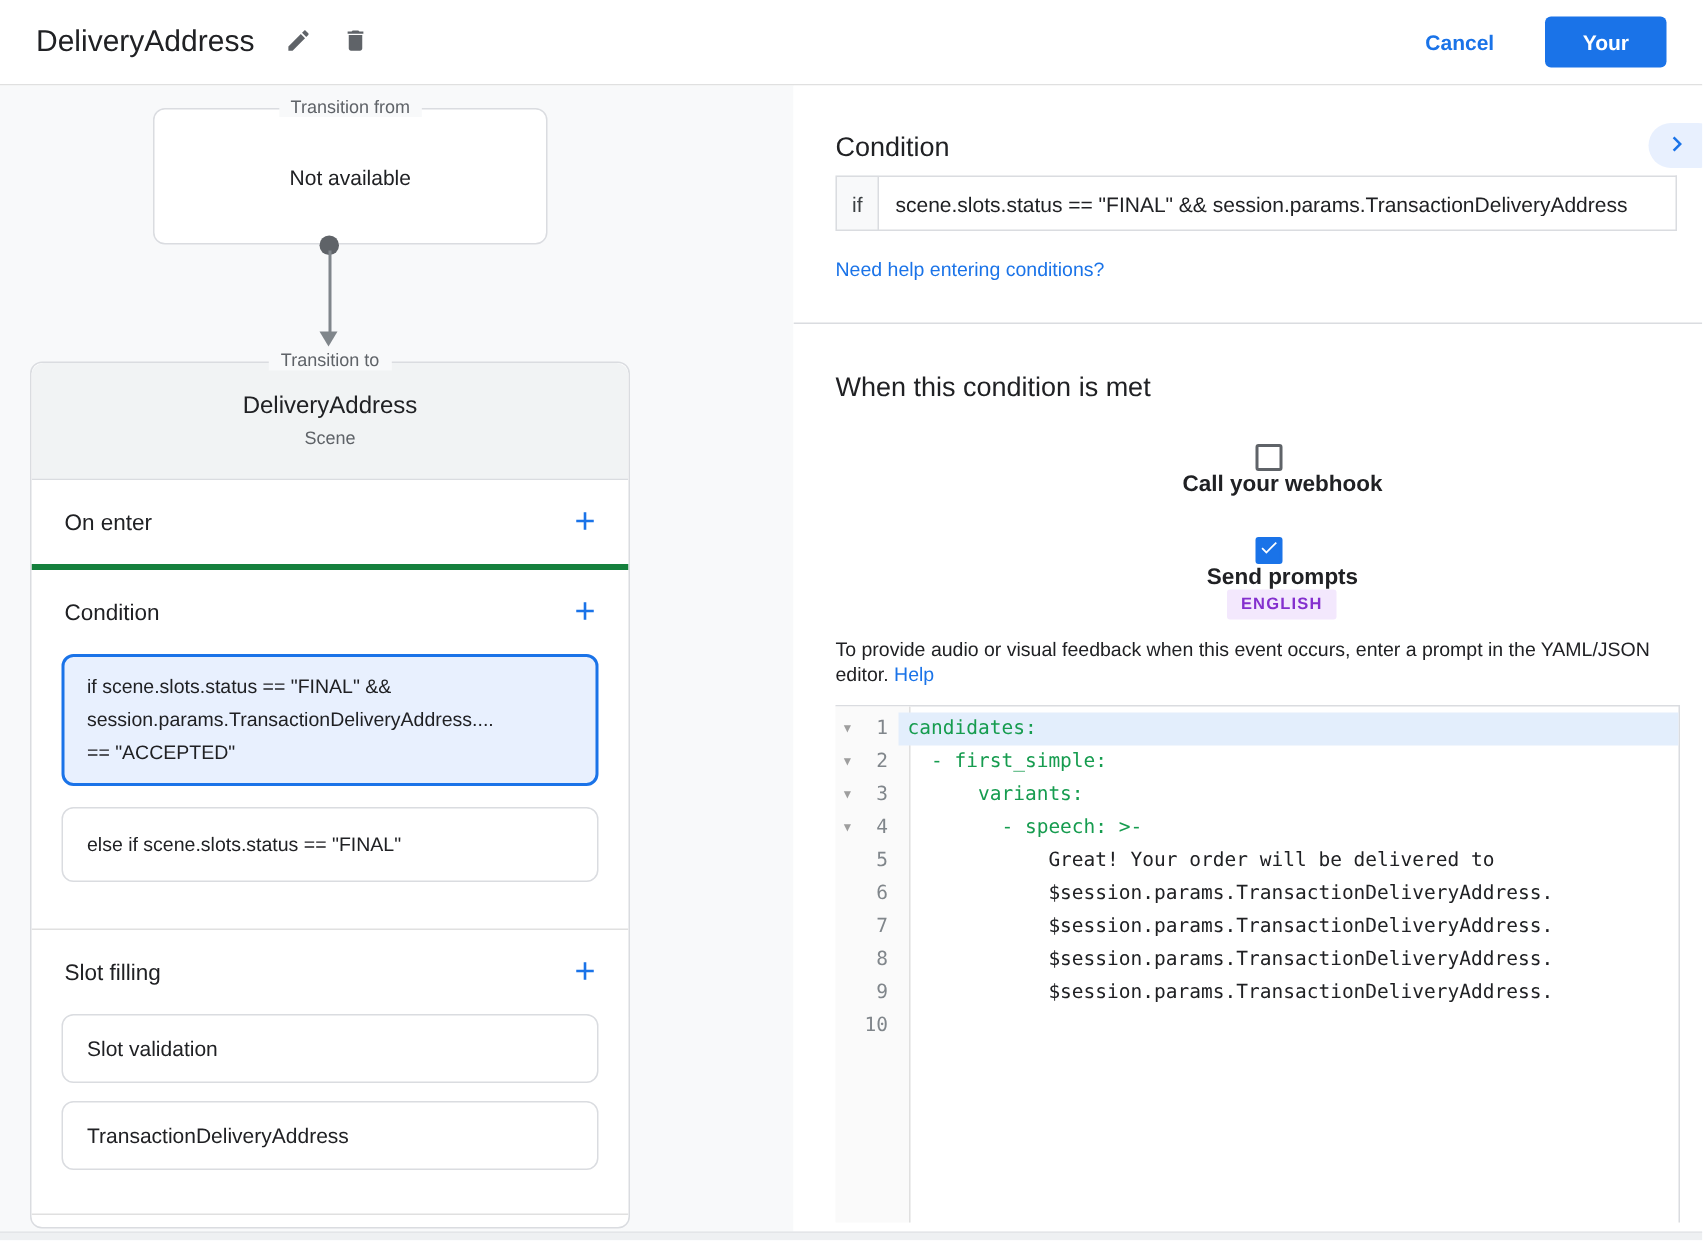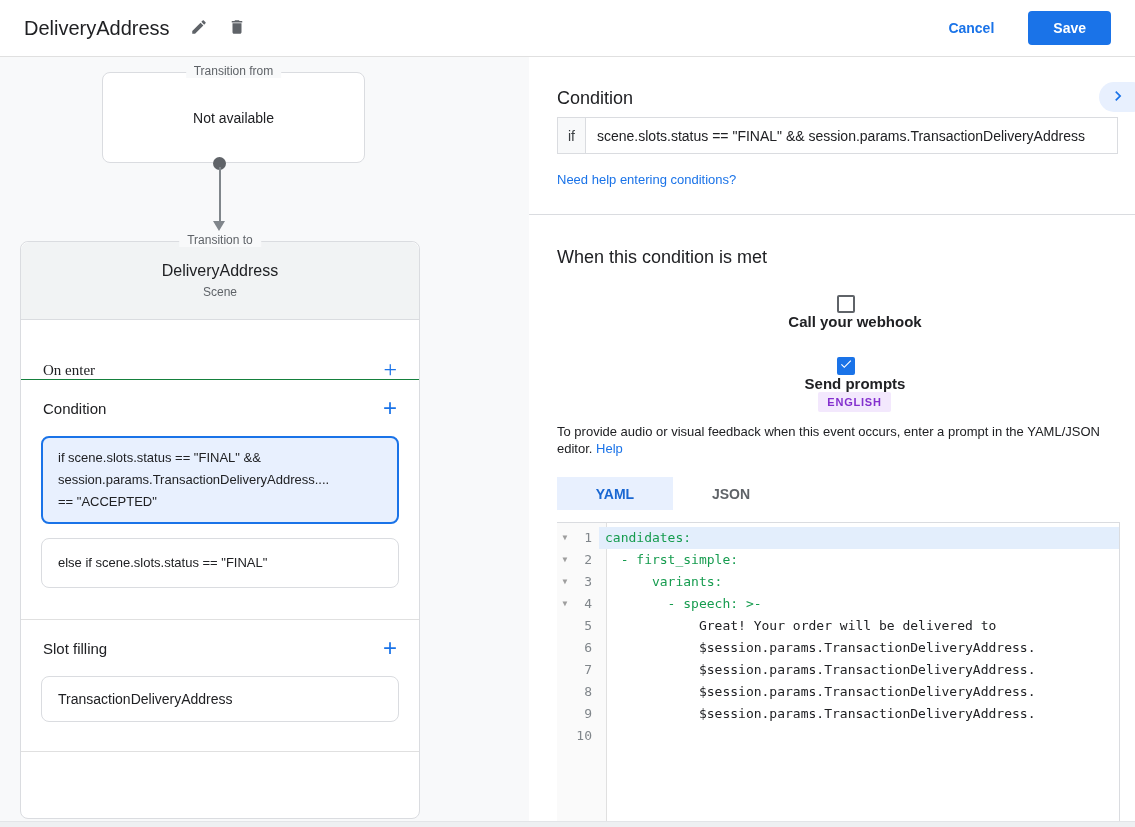--- a/index.html
+++ b/index.html
@@ -30,21 +30,21 @@
   .conn-arrow { position:absolute; left:213px; top:164px; width:0; height:0; border-left:6.5px solid transparent; border-right:6.5px solid transparent; border-top:10px solid #80868b; }
 
   
   .scene-card { position:absolute; left:20px; top:184px; width:400px; height:578px; background:#fff; border:1px solid #dadce0; border-radius:8px; }
   .scene-card-inner { width:100%; height:100%; overflow:hidden; border-radius:8px; }
   .card-header { height:78px; background:#f1f3f4; border-bottom:1px solid #dadce0; display:flex; flex-direction:column; align-items:center; justify-content:center; border-radius:8px 8px 0 0; }
   .scene-name { font-size:16px; color:#202124; margin-bottom:5px; }
   .scene-type { font-size:12px; color:#5f6368; }
   .row-label { font-size:15px; color:#202124; }
   .plus-btn { background:none; border:none; color:#1a73e8; font-size:24px; font-weight:400; line-height:20px; cursor:pointer; font-family:inherit; }
-  .section-row { display:flex; justify-content:space-between; align-items:flex-end; height:60px; padding:0 22px; border-bottom:1px solid #15803d;font-family:Liberation Serif, serif; }
+  .section-row { display:flex; justify-content:space-between; align-items:center; height:60px; padding:0 22px; border-bottom:4px solid #15803d; }
   .section { border-bottom:1px solid #e0e0e0; padding-bottom:17px; }
   .section-label-row { display:flex; justify-content:space-between; align-items:center; height:56px; padding:0 22px; }
   .cond-box { margin:0 20px 14px 20px; border:2px solid #1a73e8; background:#e8f0fe; border-radius:8px; padding:9px 15px; font-size:13px; line-height:22px; color:#202124; cursor:pointer; }
   .cond-box.plain { border:1px solid #dadce0; background:#fff; padding:13px 16px; }
   .slot-box { margin:0 20px 12px 20px; border:1px solid #dadce0; background:#fff; border-radius:8px; padding:14px 16px; font-size:14px; color:#202124; cursor:pointer; }
 
   
   .rp-h { font-size:18px; font-weight:400; color:#202124; }
   .cond-title { margin-top:31px; }
   .collapse-pill { position:absolute; top:25px; right:-12px; width:48px; height:30px; border-radius:15px; background:#e8f0fe; border:none; cursor:pointer; display:flex; align-items:center; justify-content:flex-start; padding-left:9px; }
@@ -98,21 +98,21 @@
     </button>
     <button class="icon-btn" aria-label="delete">
       <span>
         <svg width="18" height="18" viewBox="0 0 24 24">
             <path d="M6 19c0 1.1.9 2 2 2h8c1.1 0 2-.9 2-2V7H6v12zM19 4h-3.5l-1-1h-5l-1 1H5v2h14V4z"></path>
           </svg>
       </span>
     </button>
     <div class="topbar-right">
       <button class="cancel-btn">Cancel</button>
-      <button class="save-btn">Save</button>
+      <button class="save-btn">Your</button>
     </div>
   </div>
 
   <div class="main">
 
     <div class="left-panel">
 
       <div class="from-box">
         <span class="legend">Transition from</span>
         <span class="from-value">Not available</span>
@@ -148,20 +148,21 @@
             <div class="cond-box plain">
               <div>else if scene.slots.status == "FINAL"</div>
             </div>
           </div>
 
           <div class="section">
             <div class="section-label-row">
               <span class="row-label">Slot filling</span>
               <button class="plus-btn">+</button>
             </div>
+            <div class="slot-box">Slot validation</div>
             <div class="slot-box">TransactionDeliveryAddress</div>
           </div>
 
           <div class="section-label-row">
             
             
           </div>
 
         </div>
       </div>
@@ -202,24 +203,20 @@
                 <path d="M9 16.17L4.83 12l-1.42 1.41L9 19 21 7l-1.41-1.41z"></path>
               </svg>
           </span>
         </div>
         <span class="check-label">Send prompts</span>
         <span class="lang-badge">ENGLISH</span>
       </div>
 
       <p class="desc"><span>To provide audio or visual feedback when this event occurs, enter a prompt in the YAML/JSON editor.</span> <a class="link">Help</a></p>
 
-      <div class="tabs">
-        <button class="tab active">YAML</button>
-        <button class="tab">JSON</button>
-      </div>
 
       <div class="editor">
         <div id="code-lines">
   <div class="code-row">
     <span class="fold">▼</span>
     <span class="lnum">1</span>
     <span class="ltext key hl">candidates:</span>
   </div>
 
   <div class="code-row">

